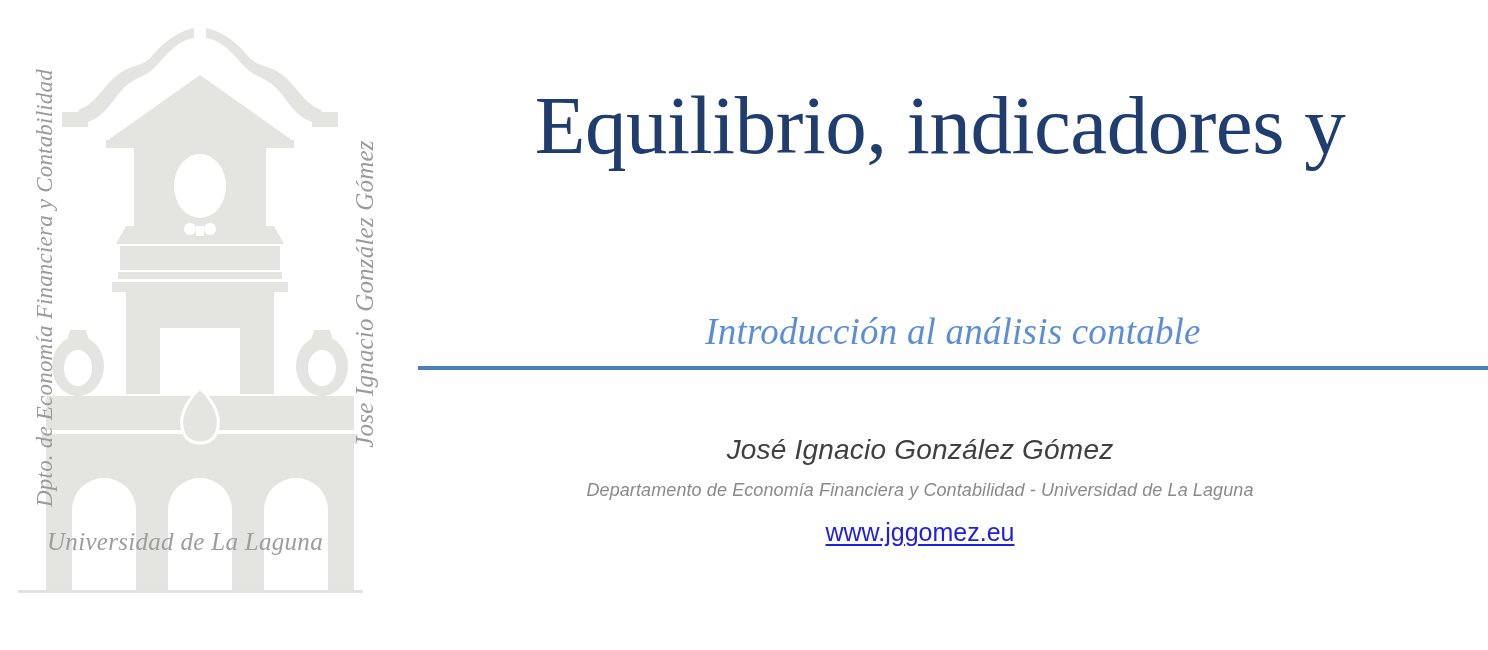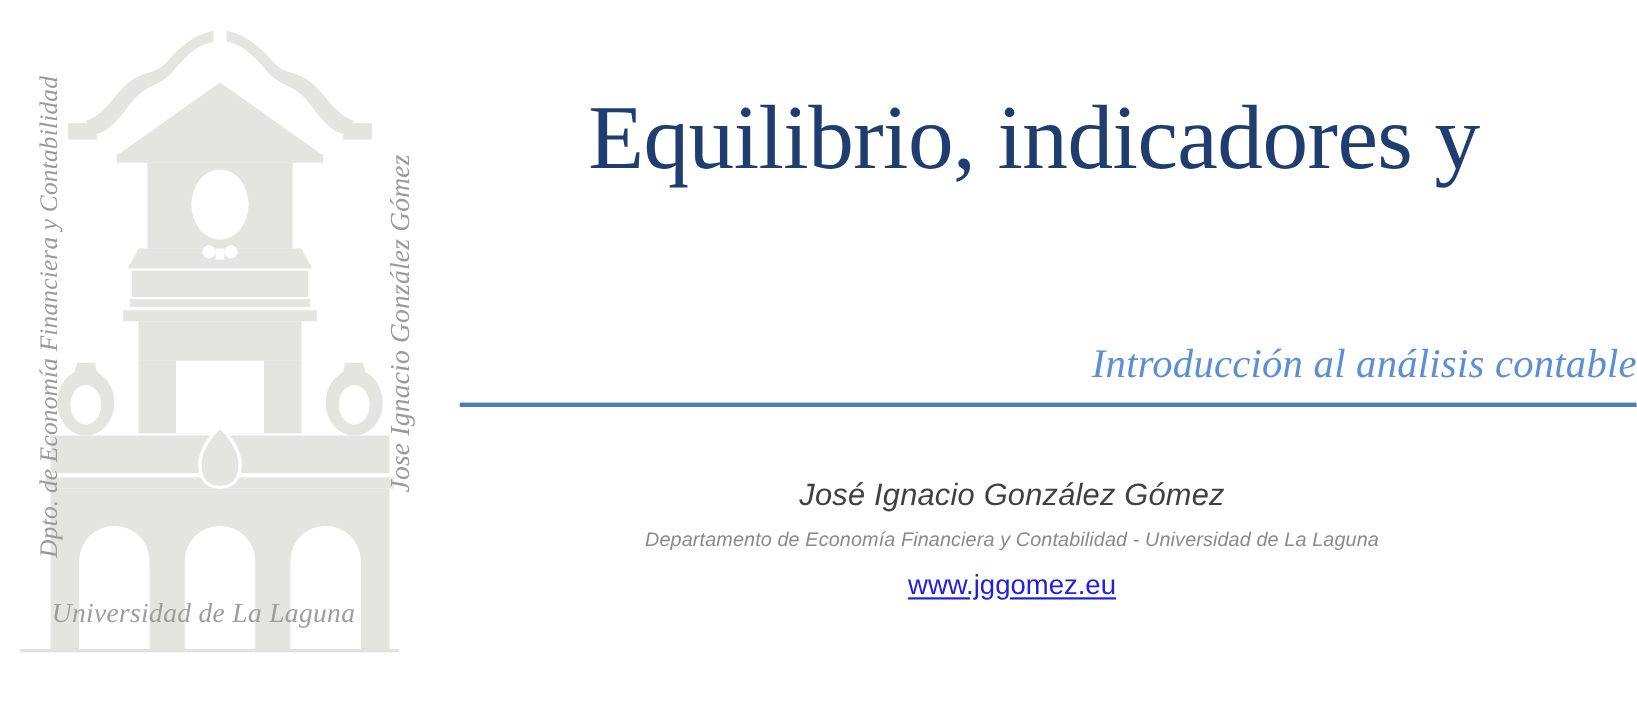--- a/index.html
+++ b/index.html
@@ -61,21 +61,21 @@
     font-family: "Liberation Serif", "DejaVu Serif", serif;
     font-style: italic;
     font-size: 25px;
     color: #9a9a9a;
     white-space: nowrap;
     letter-spacing: 0.2px;
   }
   .logo-bottom-text {
     position: absolute;
     left: 0px;
-    top: 544px;
+    top: 528px;
     width: 370px;
     text-align: center;
     font-family: "Liberation Serif", "DejaVu Serif", serif;
     font-style: italic;
     font-size: 25px;
     color: #9d9d9d;
     white-space: nowrap;
     letter-spacing: 0.3px;
   }
   .logo-underline {
@@ -109,21 +109,21 @@
     line-height: 1.0;
     color: #1f3d6e;
     letter-spacing: -0.5px;
   }
 
   .subtitle {
     position: absolute;
     left: 8px;
     top: 262px;
     width: 1070px;
-    text-align: right;
+    text-align: center;
     font-family: "Liberation Serif", "DejaVu Serif", serif;
     font-style: italic;
     font-size: 37px;
     color: #5b8ed6;
     letter-spacing: 0.2px;
   }
 
   .divider {
     position: absolute;
     left: 8px;

